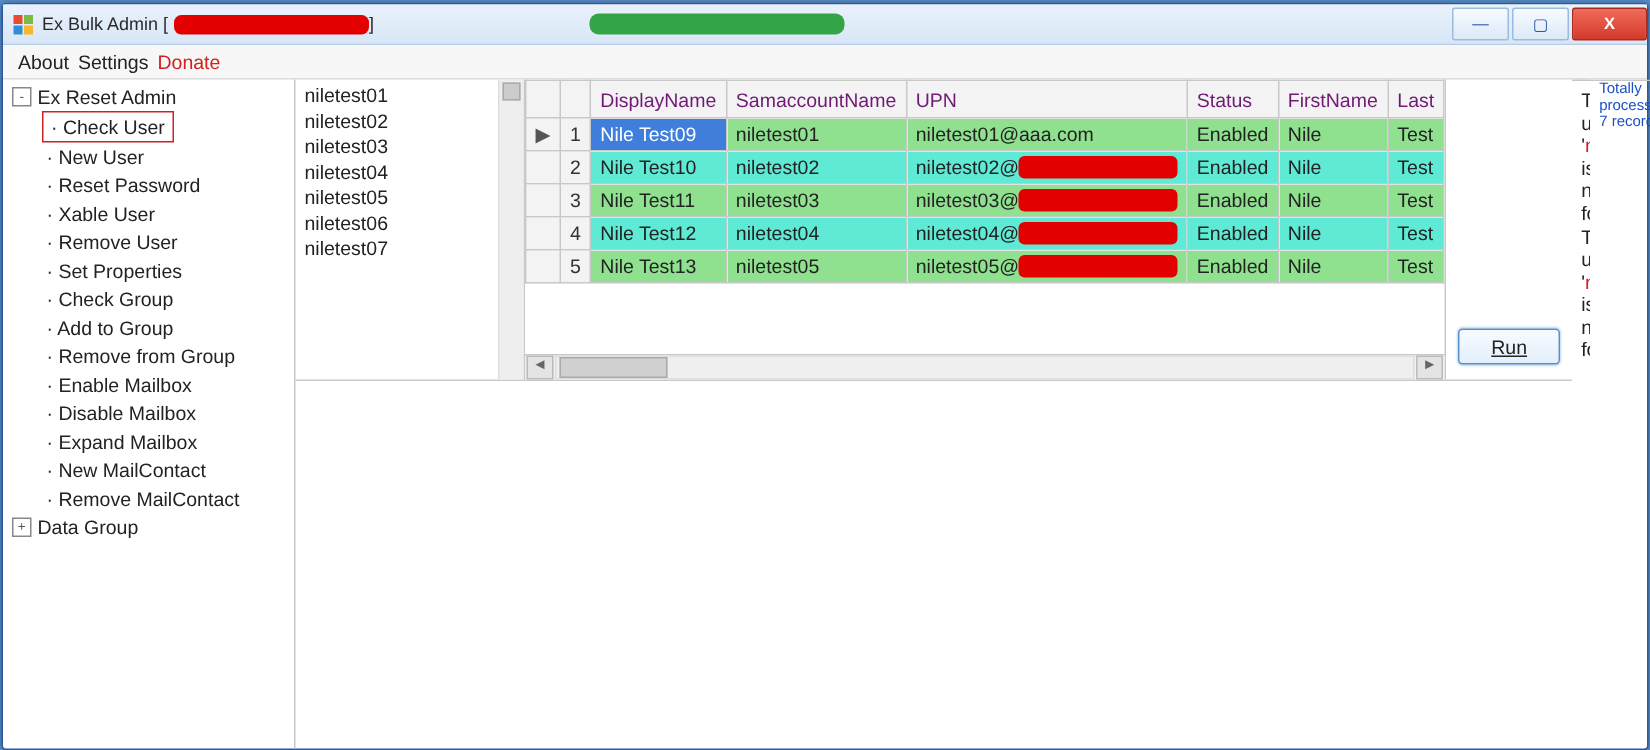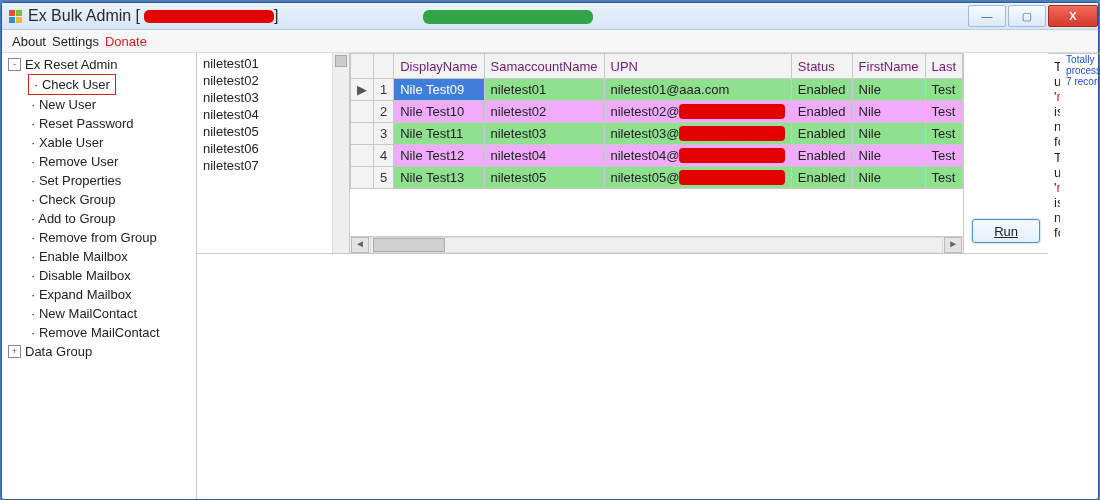--- a/index.html
+++ b/index.html
@@ -2,21 +2,21 @@
 <html><head>
 <meta charset="utf-8">
 <style>
   html,body{margin:0;padding:0;font-family:"Segoe UI",Tahoma,sans-serif;font-size:12px;color:#222;}
   body{background:#5a8fce;width:1100px;height:500px;overflow:hidden;}
   .window{position:relative;width:1096px;height:496px;margin:2px auto;background:#fff;border:1px solid #2a5a9e;border-radius:3px;box-shadow:0 0 6px rgba(0,0,0,.35);display:flex;flex-direction:column;}
   .titlebar{height:26px;background:linear-gradient(#eaf2fb,#d7e6f7);display:flex;align-items:center;padding:0 0 0 6px;border-bottom:1px solid #b8cee6;}
   .app-icon{width:14px;height:14px;display:inline-block;margin-right:6px;}
   .app-icon span{display:inline-block;width:6px;height:6px;float:left;margin:0.5px;}
   .i-r{background:#e84b30;} .i-g{background:#7bbb44;} .i-b{background:#2f8fd4;} .i-y{background:#f7b728;}
-  .title-text{font-size:16px;color:#2a2a2a;white-space:nowrap;}
+  .title-text{font-size:12px;color:#2a2a2a;white-space:nowrap;}
   .win-controls{margin-left:auto;display:flex;}
   .win-btn{width:36px;height:20px;margin-left:2px;display:flex;align-items:center;justify-content:center;background:linear-gradient(#f7fbff,#dce9f7);border:1px solid #9dbbe0;border-radius:2px;font-size:11px;color:#2a5a9e;cursor:default;}
   .win-close{width:48px;background:linear-gradient(#f06a5c,#d43a2a);border-color:#a82a1f;color:#fff;font-weight:bold;}
   .menubar{height:22px;background:#f7f7f7;border-bottom:1px solid #ddd;display:flex;align-items:center;padding:0 10px;gap:6px;}
   .menu-item{font-size:13px;cursor:default;}
   .menu-donate{color:#d02020;}
   .client{flex:1;display:flex;min-height:0;}
   .left-pane{width:188px;border-right:1px solid #c8c8c8;padding:4px 0 4px 6px;overflow:auto;}
   .tree-root{display:flex;align-items:center;gap:4px;margin-bottom:2px;}
   .tree-exp{width:11px;height:11px;border:1px solid #888;display:flex;align-items:center;justify-content:center;font-size:9px;line-height:9px;color:#555;background:#fff;}
@@ -32,21 +32,21 @@
   .ul-scroll{width:16px;background:#eee;border-left:1px solid #ddd;position:relative;}
   .ul-scroll .thumb{position:absolute;top:2px;left:2px;right:2px;height:10px;background:#ccc;border:1px solid #aaa;}
   .grid-wrap{flex:1;display:flex;flex-direction:column;min-width:0;border-right:1px solid #c8c8c8;}
   .grid{flex:1;overflow:hidden;}
   table.datagrid{border-collapse:collapse;width:100%;font-size:13px;}
   table.datagrid th{background:#f3f3f3;border:1px solid #c8c8c8;padding:3px 6px;font-weight:normal;text-align:left;color:#701a75;height:18px;white-space:nowrap;}
   table.datagrid th.rowhdr{width:22px;background:#f3f3f3;}
   table.datagrid th.numhdr{width:26px;}
   table.datagrid td{border:1px solid #c8c8c8;padding:3px 6px;white-space:nowrap;overflow:hidden;}
   tr.row-even td.cell{background:#8fe08f;}
-  tr.row-odd td.cell{background:#f0abfc;}
+  tr.row-odd td.cell{background:#5eead4;}
   td.rowhead{background:#f3f3f3;text-align:center;color:#555;width:22px;}
   td.rownum{background:#f3f3f3;text-align:right;padding-right:6px;color:#333;width:26px;}
   td.sel{background:#3f7edb !important;color:#fff;}
   td.upn .red{background:#e20000;color:#e20000;border-radius:4px;padding:0 4px;}
   .grid-hscroll{height:16px;background:#f0f0f0;border-top:1px solid #c8c8c8;position:relative;display:flex;align-items:center;}
   .grid-hscroll .arrow{width:16px;height:14px;text-align:center;font-size:10px;color:#666;background:#e4e4e4;border:1px solid #bbb;margin:0 1px;}
   .grid-hscroll .track{flex:1;height:14px;background:#efefef;position:relative;border:1px solid #ddd;}
   .grid-hscroll .thumb{position:absolute;left:2px;top:0;width:70px;height:12px;background:#d0d0d0;border:1px solid #aaa;}
   .run-pane{width:84px;display:flex;align-items:flex-end;justify-content:center;padding-bottom:10px;}
   .run-btn{width:66px;height:22px;background:linear-gradient(#f7fbff,#e3effa);border:1.5px solid #5a8fce;border-radius:3px;font-size:13px;box-shadow:0 0 2px #7aa9dd;cursor:default;display:flex;align-items:center;justify-content:center;text-decoration:underline;}

